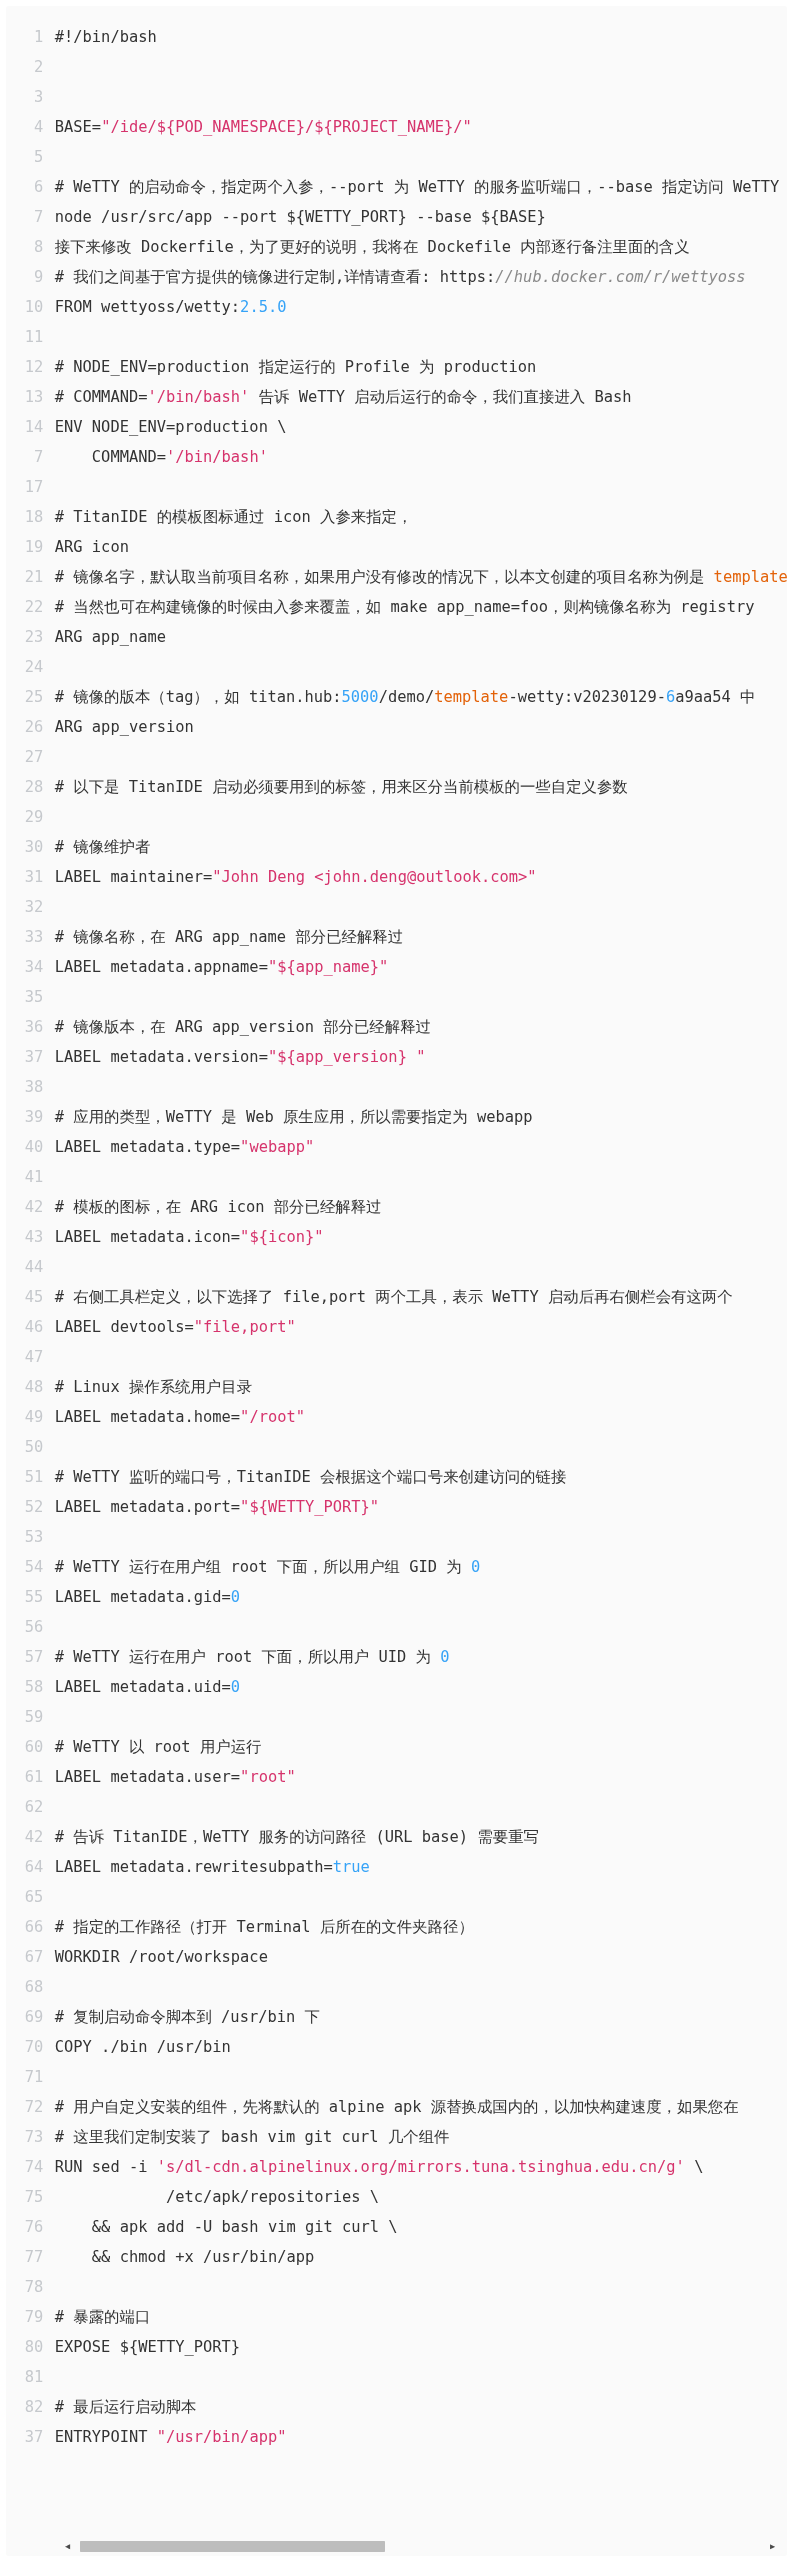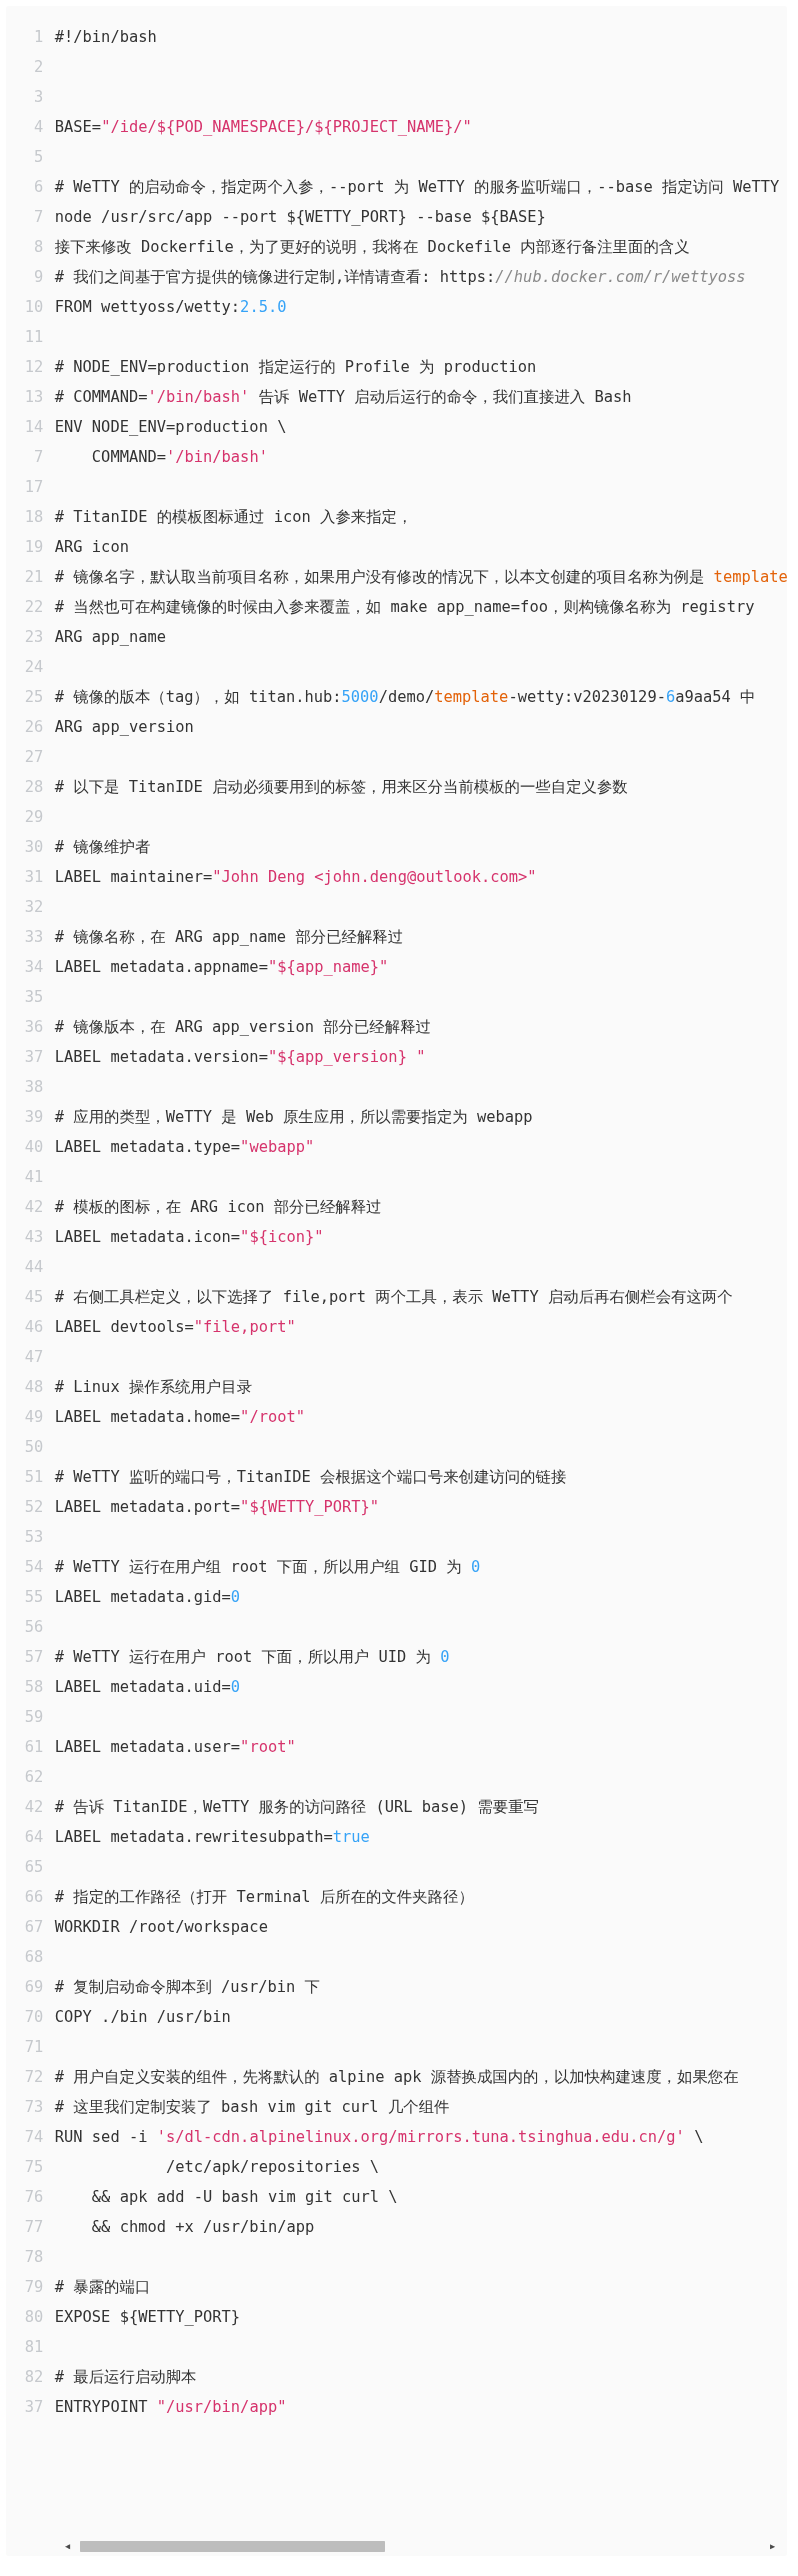--- a/index.html
+++ b/index.html
@@ -118,20 +118,21 @@
       <div class="line"><span class="num">50</span><span class="code"></span></div>
       <div class="line"><span class="num">51</span><span class="code"><span class="tk-p"># WeTTY 监听的端口号，TitanIDE 会根据这个端口号来创建访问的链接</span></span></div>
       <div class="line"><span class="num">52</span><span class="code"><span class="tk-p">LABEL metadata.port=</span><span class="tk-s">"${WETTY_PORT}"</span></span></div>
       <div class="line"><span class="num">53</span><span class="code"></span></div>
       <div class="line"><span class="num">54</span><span class="code"><span class="tk-p"># WeTTY 运行在用户组 root 下面，所以用户组 GID 为 </span><span class="tk-n">0</span></span></div>
       <div class="line"><span class="num">55</span><span class="code"><span class="tk-p">LABEL metadata.gid=</span><span class="tk-n">0</span></span></div>
       <div class="line"><span class="num">56</span><span class="code"></span></div>
       <div class="line"><span class="num">57</span><span class="code"><span class="tk-p"># WeTTY 运行在用户 root 下面，所以用户 UID 为 </span><span class="tk-n">0</span></span></div>
       <div class="line"><span class="num">58</span><span class="code"><span class="tk-p">LABEL metadata.uid=</span><span class="tk-n">0</span></span></div>
       <div class="line"><span class="num">59</span><span class="code"></span></div>
+      <div class="line"><span class="num">60</span><span class="code"><span class="tk-p"># WeTTY 以 root 用户运行</span></span></div>
       <div class="line"><span class="num">61</span><span class="code"><span class="tk-p">LABEL metadata.user=</span><span class="tk-s">"root"</span></span></div>
       <div class="line"><span class="num">62</span><span class="code"></span></div>
       <div class="line"><span class="num">42</span><span class="code"><span class="tk-p"># 告诉 TitanIDE，WeTTY 服务的访问路径 (URL base) 需要重写</span></span></div>
       <div class="line"><span class="num">64</span><span class="code"><span class="tk-p">LABEL metadata.rewritesubpath=</span><span class="tk-n">true</span></span></div>
       <div class="line"><span class="num">65</span><span class="code"></span></div>
       <div class="line"><span class="num">66</span><span class="code"><span class="tk-p"># 指定的工作路径（打开 Terminal 后所在的文件夹路径）</span></span></div>
       <div class="line"><span class="num">67</span><span class="code"><span class="tk-p">WORKDIR /root/workspace</span></span></div>
       <div class="line"><span class="num">68</span><span class="code"></span></div>
       <div class="line"><span class="num">69</span><span class="code"><span class="tk-p"># 复制启动命令脚本到 /usr/bin 下</span></span></div>
       <div class="line"><span class="num">70</span><span class="code"><span class="tk-p">COPY ./bin /usr/bin</span></span></div>

